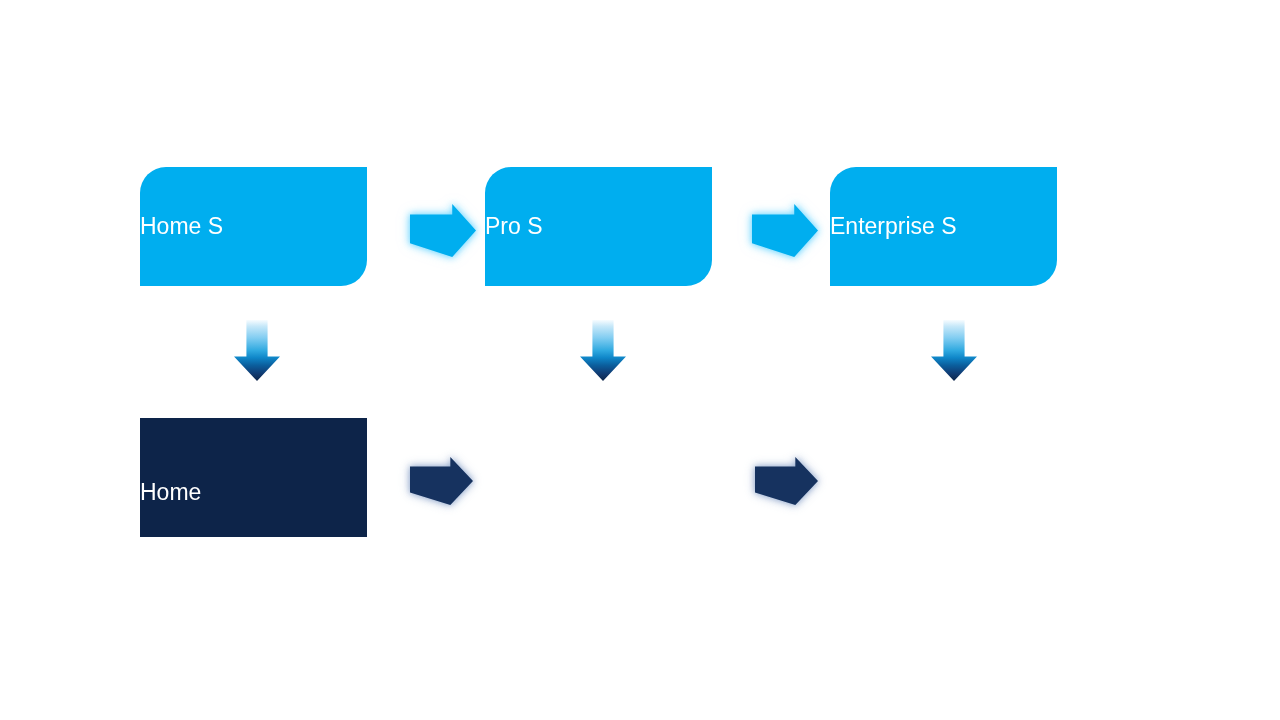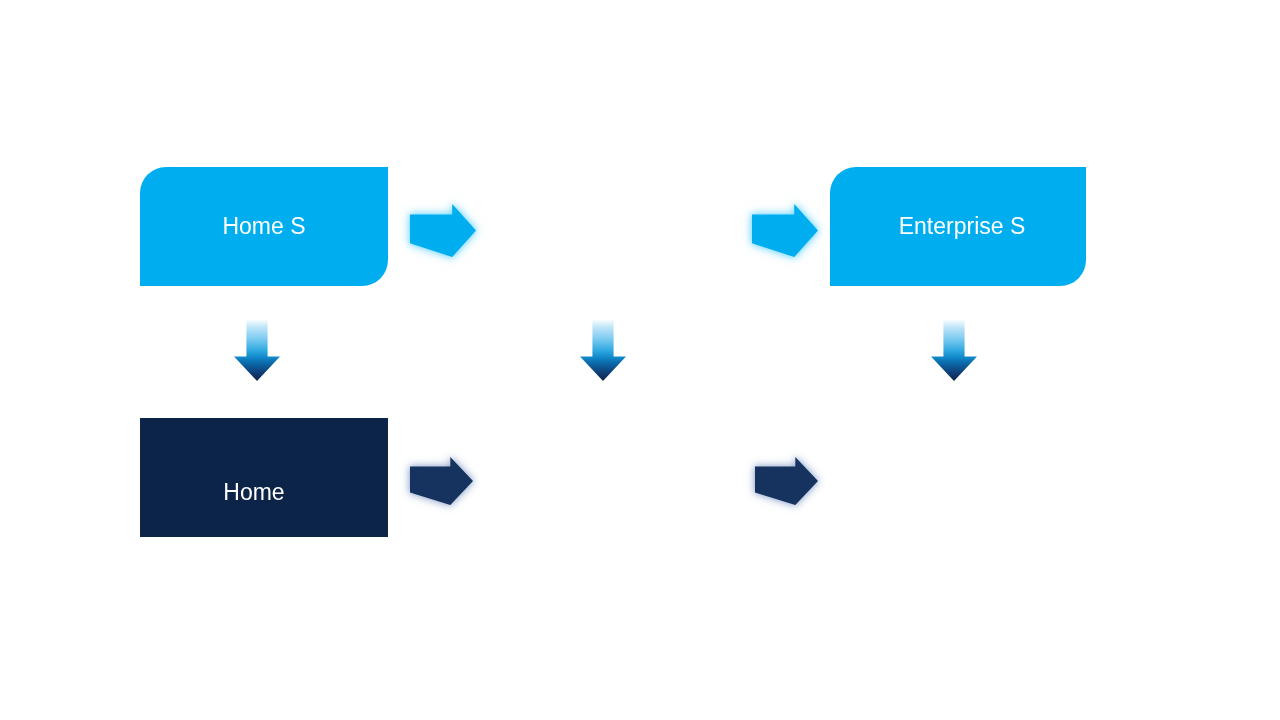--- a/index.html
+++ b/index.html
@@ -10,38 +10,38 @@
     width: 1280px;
     height: 720px;
     background: #ffffff;
     overflow: hidden;
     font-family: "Liberation Sans", sans-serif;
   }
 
   
   .node {
     position: absolute;
-    width: 248px;
+    width: 227px;
     height: 119px;
     display: flex;
     align-items: center;
-    justify-content: center;
+    justify-content: flex-start;
   }
   .node-top {
     top: 167px;
     background: #00aeef;
     border-radius: 26px 0 26px 0;
   }
   .node-bottom {
     top: 418px;
     background: #0d2449;
   }
   .col-1 { left: 140px; }
   .col-2 { left: 485px; }
-  .col-3 { left: 830px; padding-left: 8px; }
+  .col-3 { left: 830px; }
 
   .node-label {
     color: #ffffff;
     font-size: 23px;
     line-height: 1;
     white-space: nowrap;
   }
   .node-bottom .node-label { padding-right: 20px; margin-top: 30px; } 
 
   
@@ -89,20 +89,23 @@
   .down-3 { left: 931px; }
 </style>
 </head>
 <body>
 
 <div class="canvas">
 
   <div class="node node-top col-1">
     <span class="node-label">Home S</span>
   </div>
+  <div class="node node-top col-2">
+    <span class="node-label">Pro S</span>
+  </div>
   <div class="node node-top col-3">
     <span class="node-label">Enterprise S</span>
   </div>
 
   <div class="node node-bottom col-1">
     <span class="node-label">Home</span>
   </div>
 
   <div class="arrow-wrap glow-cyan h-arrow-top h-arrow-gap1-top">
     <div class="right-arrow right-arrow-top"></div>

